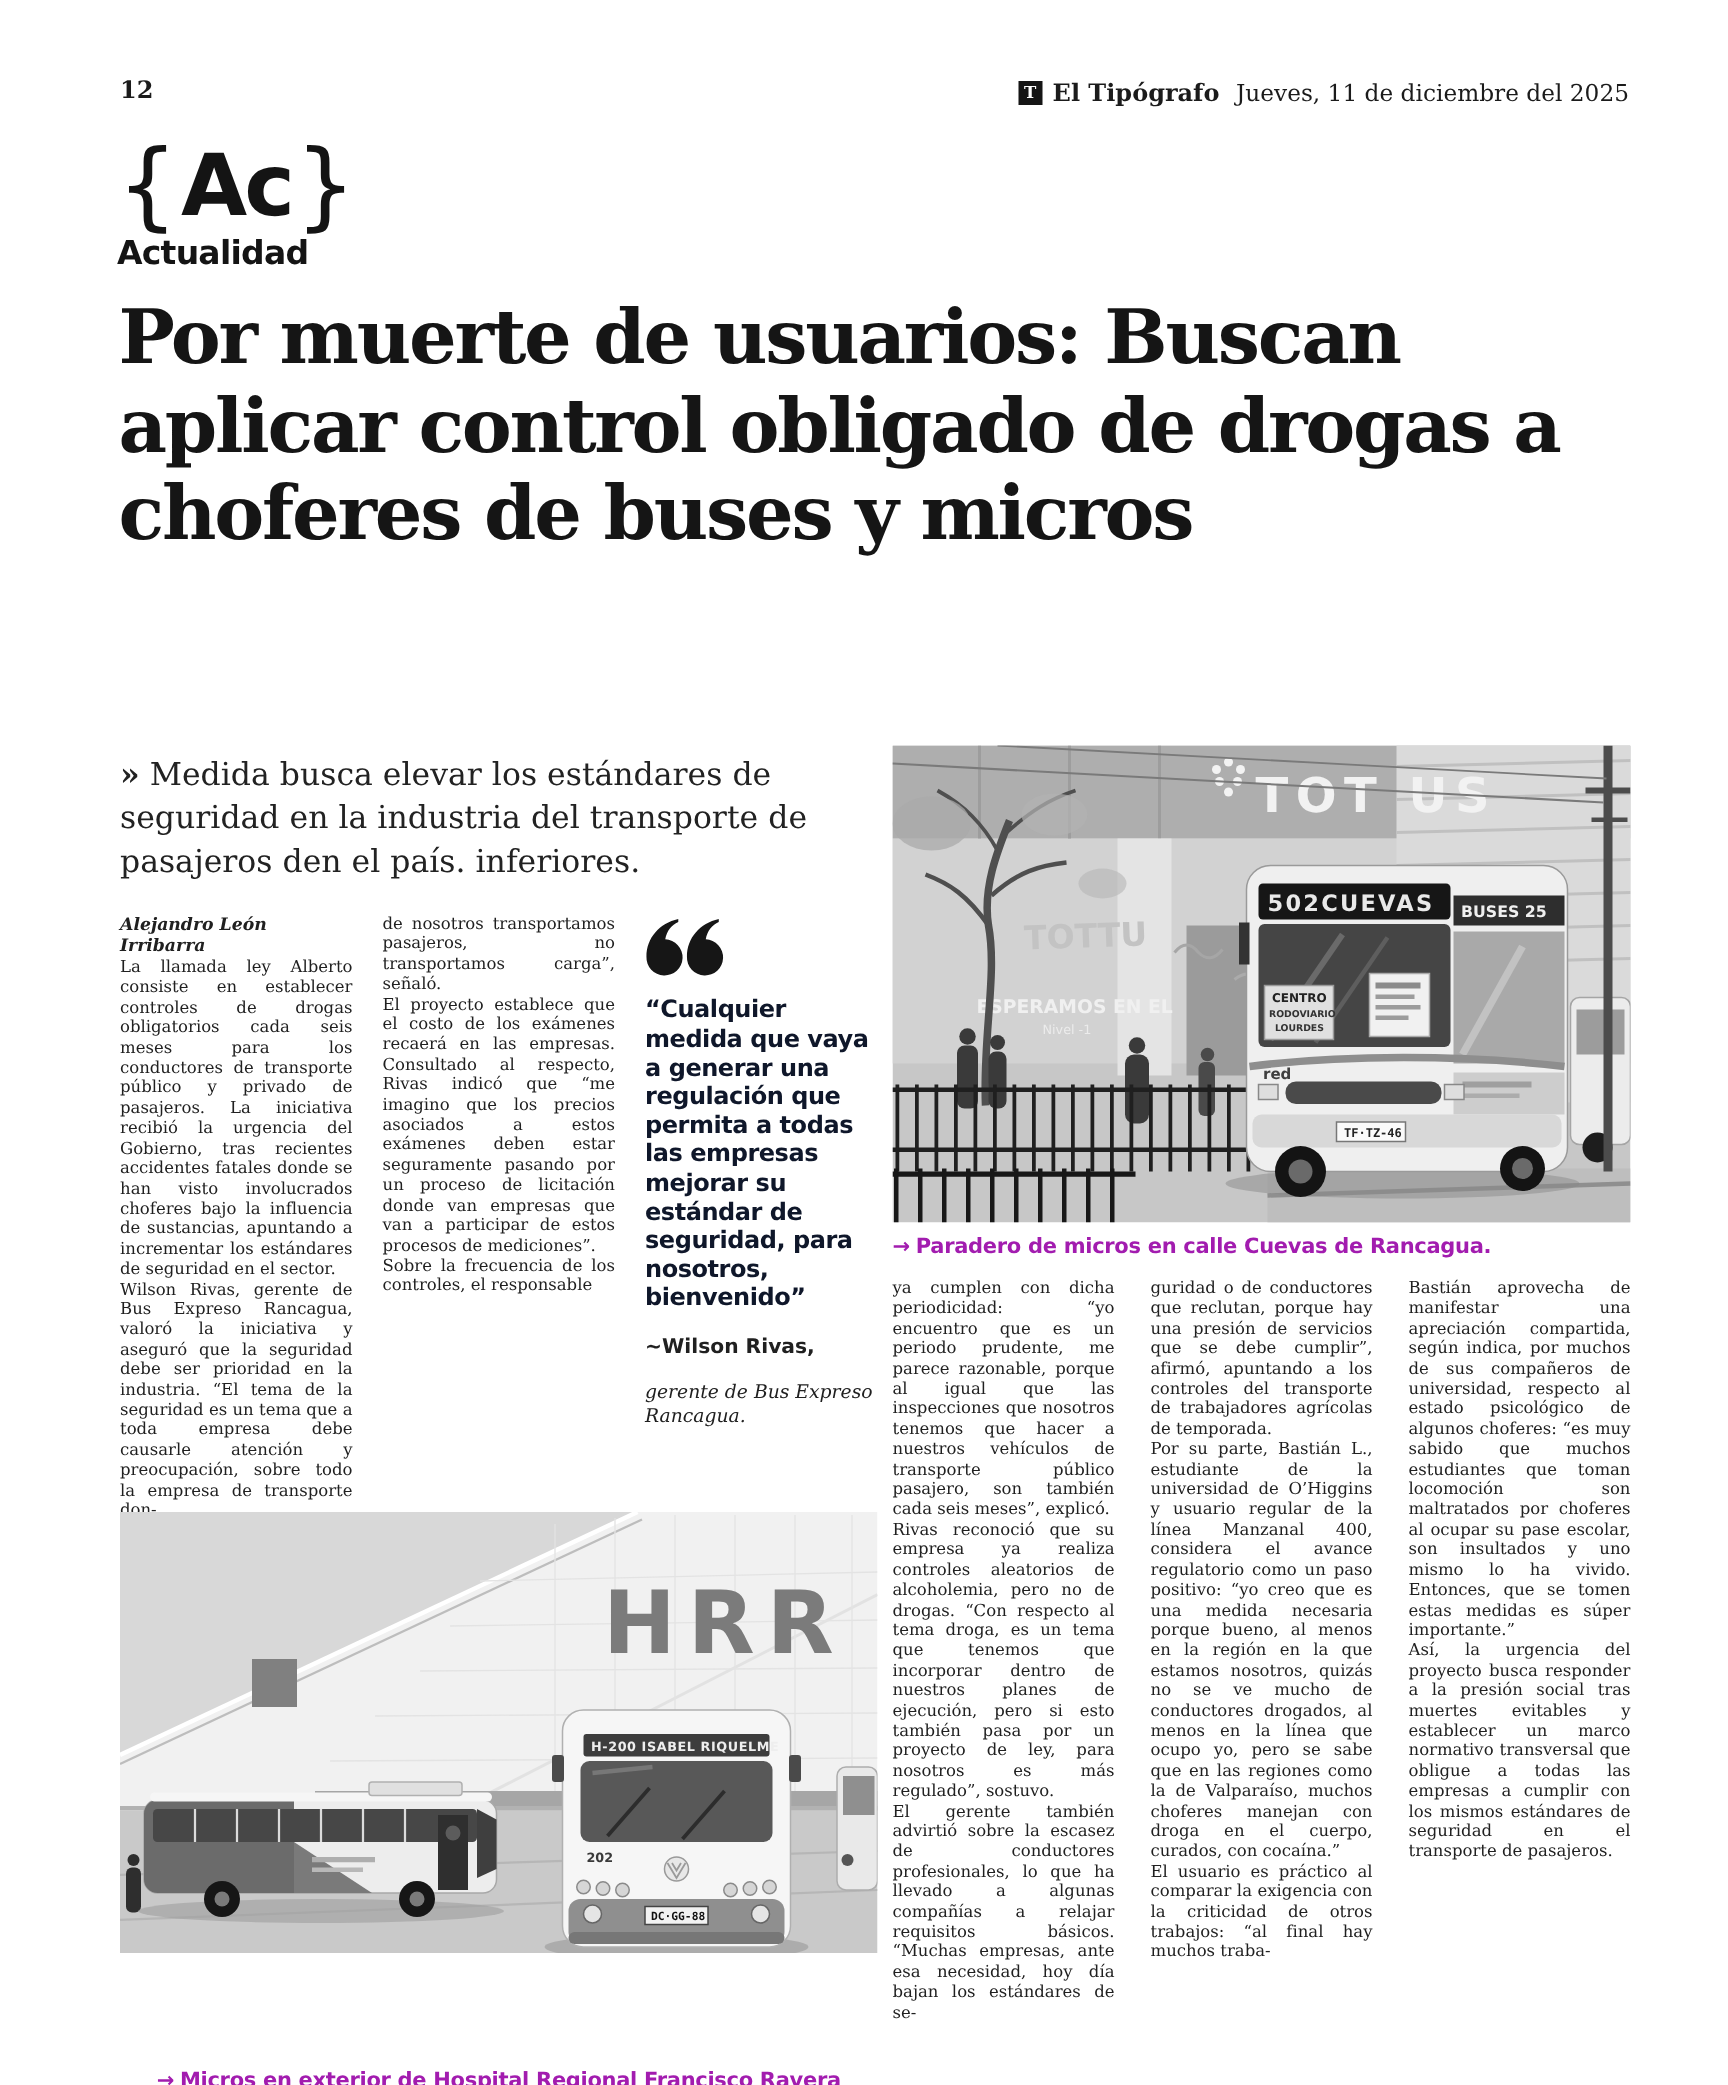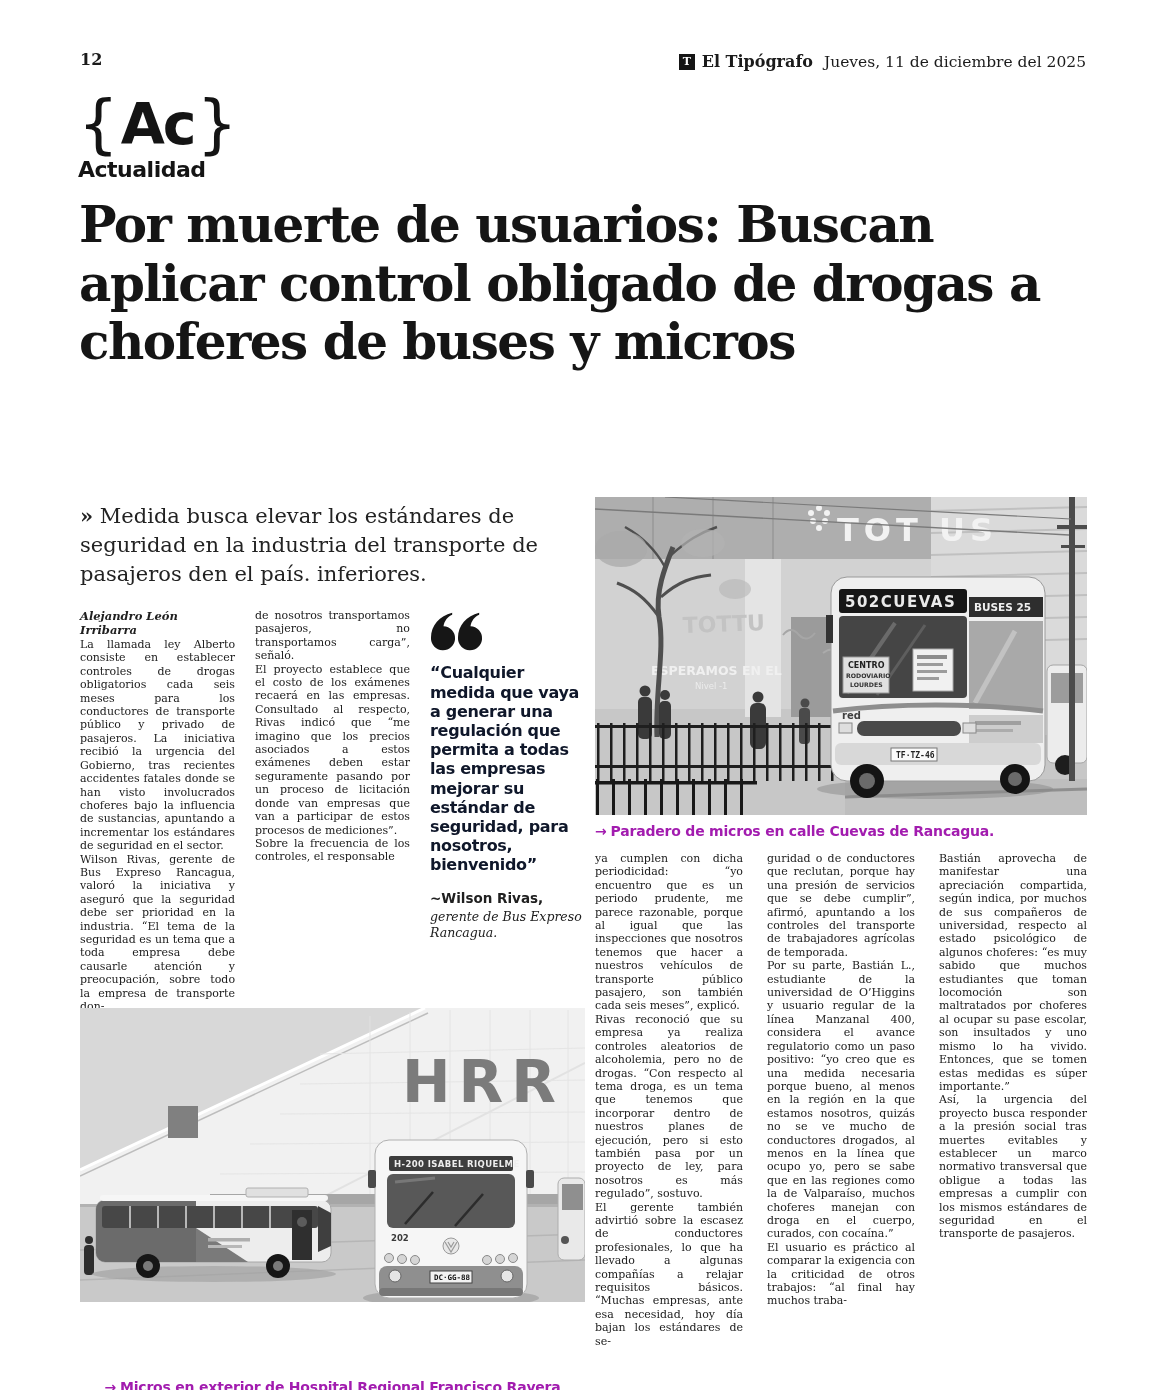--- a/index.html
+++ b/index.html
@@ -31,21 +31,21 @@
   .bcol{width:158px;font-family:"DejaVu Serif",serif;font-size:11px;line-height:1.22;text-align:justify;color:#202020;hyphens:auto;}
   .rightcols .bcol{width:156px;}
   .bcol p{margin:0;}
   .byline{font-weight:bold;font-style:italic;font-size:11.5px;margin-bottom:1px;text-align:left;}
 
   
   .quotecol{text-align:left;}
   .qmark{margin:3px 0 8px;}
   .qtext{font-family:"DejaVu Sans",sans-serif;font-weight:bold;font-size:16px;line-height:1.2;letter-spacing:-0.3px;color:#0f172a;}
   .qattr{margin-top:16px;font-family:"DejaVu Sans",sans-serif;font-weight:bold;font-size:13.5px;}
-  .qrole{font-family:"DejaVu Serif",serif;font-style:italic;font-size:12.5px;line-height:1.25;margin-top:2px;}
+  .qrole{font-family:"DejaVu Serif",serif;font-style:italic;font-size:12.5px;line-height:1.25;margin-top:13px;}
   .qfollow{margin-top:14px;text-align:justify;}
 
   
   .photo{position:absolute;display:block;}
   .photo svg{display:block;}
   .photo1{left:595px;top:497px;width:492px;height:318px;}
   .photo2{left:80px;top:1008px;width:505px;height:294px;}
   .cap{position:absolute;font-family:"DejaVu Sans",sans-serif;font-weight:bold;font-size:14px;color:#a21caf;letter-spacing:-0.2px;}
   .cap1{left:595px;top:823px;width:492px;}
   .cap2{left:80px;top:1379px;width:505px;text-align:center;}

